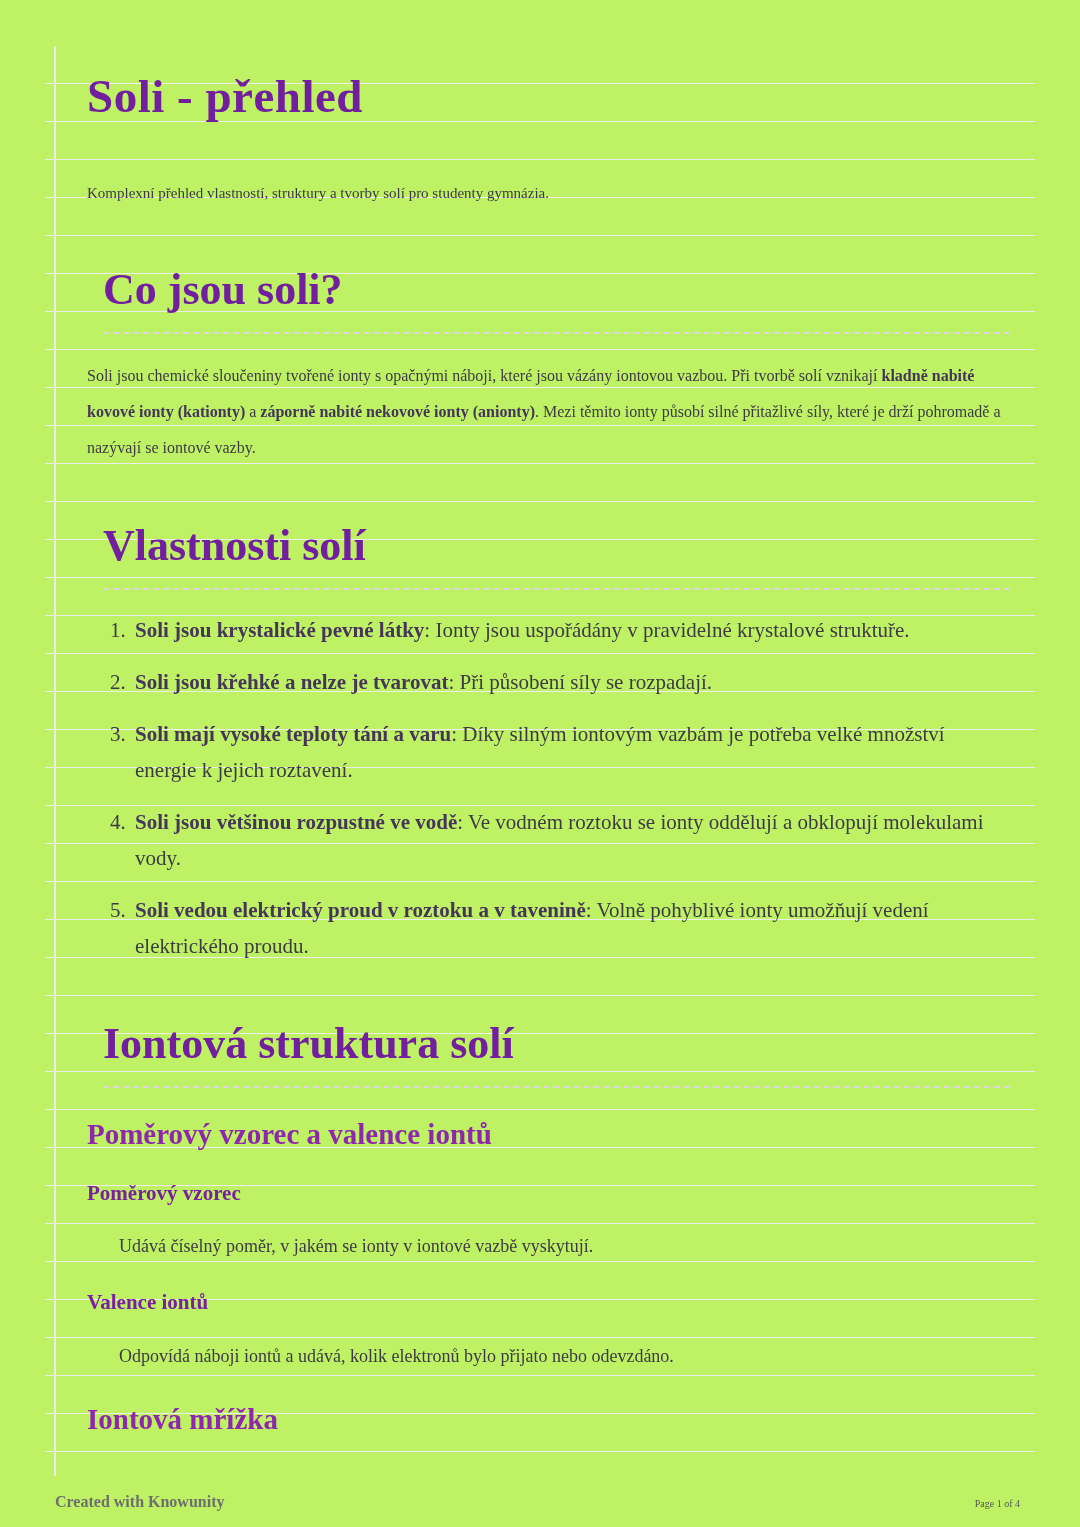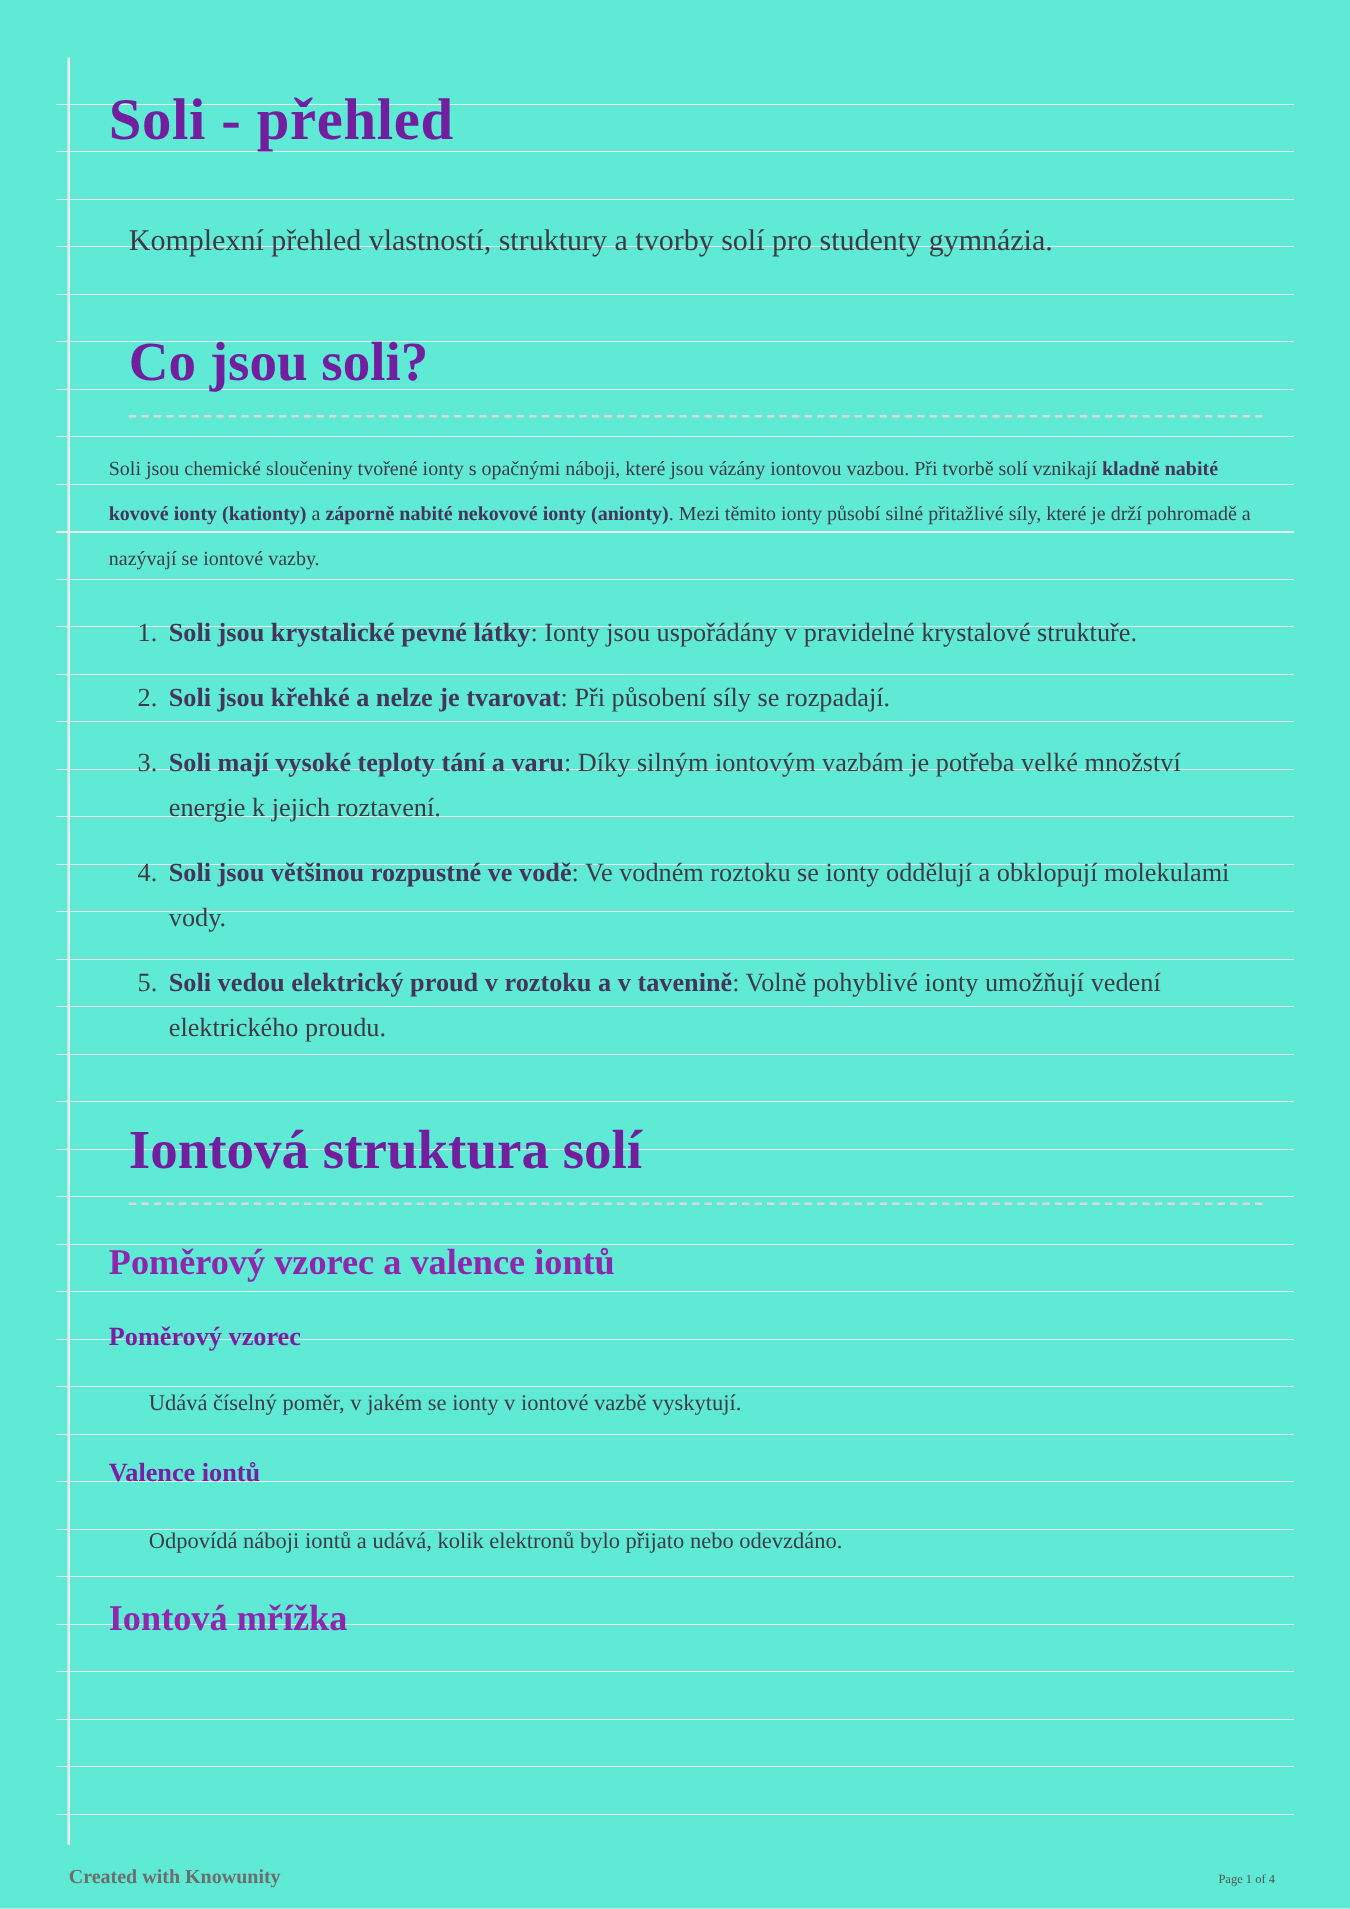--- a/index.html
+++ b/index.html
@@ -1,20 +1,20 @@
 <!DOCTYPE html>
 <html><head>
 <meta charset="utf-8">
 <style>
   html, body { margin: 0; padding: 0; background: #ffffff; }
   .page {
     position: relative;
     width: 1080px;
     height: 1527px;
-    background: #5eead4;
+    background: #bef264;
     overflow: hidden;
     font-family: "Liberation Serif", "DejaVu Serif", serif;
     color: #3e3a45;
   }
   
   .ruled-lines {
     position: absolute;
     left: 45px;
     right: 45px;
     top: 46px;
@@ -44,22 +44,22 @@
   }
   h1.doc-title {
     margin: 0;
     font-size: 47px;
     line-height: 1.2;
     font-weight: 700;
     color: #711f9e;
     letter-spacing: 0.5px;
   }
   p.intro {
-    margin: 52px 0 0 16px;
-    font-size: 24px;
+    margin: 52px 0 0 0;
+    font-size: 15px;
     line-height: 34px;
   }
   h2.section-h {
     margin: 52px 0 0 16px;
     font-size: 44px;
     line-height: 1.25;
     font-weight: 700;
     color: #711f9e;
     padding-bottom: 15px;
     border-bottom: 2px dashed #d9d9d9;
@@ -124,20 +124,21 @@
   <div class="margin-vline"></div>
 
   <div class="content">
     <h1 class="doc-title">Soli - přehled</h1>
 
     <p class="intro">Komplexní přehled vlastností, struktury a tvorby solí pro studenty gymnázia.</p>
 
     <h2 class="section-h">Co jsou soli?</h2>
     <p class="body-p"><span>Soli jsou chemické sloučeniny tvořené ionty s opačnými náboji, které jsou vázány iontovou vazbou. Při tvorbě solí vznikají </span><span class="bold">kladně nabité kovové ionty (kationty)</span><span> a </span><span class="bold">záporně nabité nekovové ionty (anionty)</span><span>. Mezi těmito ionty působí silné přitažlivé síly, které je drží pohromadě a nazývají se iontové vazby.</span></p>
 
+    <h2 class="section-h">Vlastnosti solí</h2>
     <ol class="props-list">
       <li><span class="bold">Soli jsou krystalické pevné látky</span><span>: Ionty jsou uspořádány v pravidelné krystalové struktuře.</span></li>
       <li><span class="bold">Soli jsou křehké a nelze je tvarovat</span><span>: Při působení síly se rozpadají.</span></li>
       <li><span class="bold">Soli mají vysoké teploty tání a varu</span><span>: Díky silným iontovým vazbám je potřeba velké množství energie k jejich roztavení.</span></li>
       <li><span class="bold">Soli jsou většinou rozpustné ve vodě</span><span>: Ve vodném roztoku se ionty oddělují a obklopují molekulami vody.</span></li>
       <li><span class="bold">Soli vedou elektrický proud v roztoku a v tavenině</span><span>: Volně pohyblivé ionty umožňují vedení elektrického proudu.</span></li>
     </ol>
 
     <h2 class="section-h">Iontová struktura solí</h2>
 

